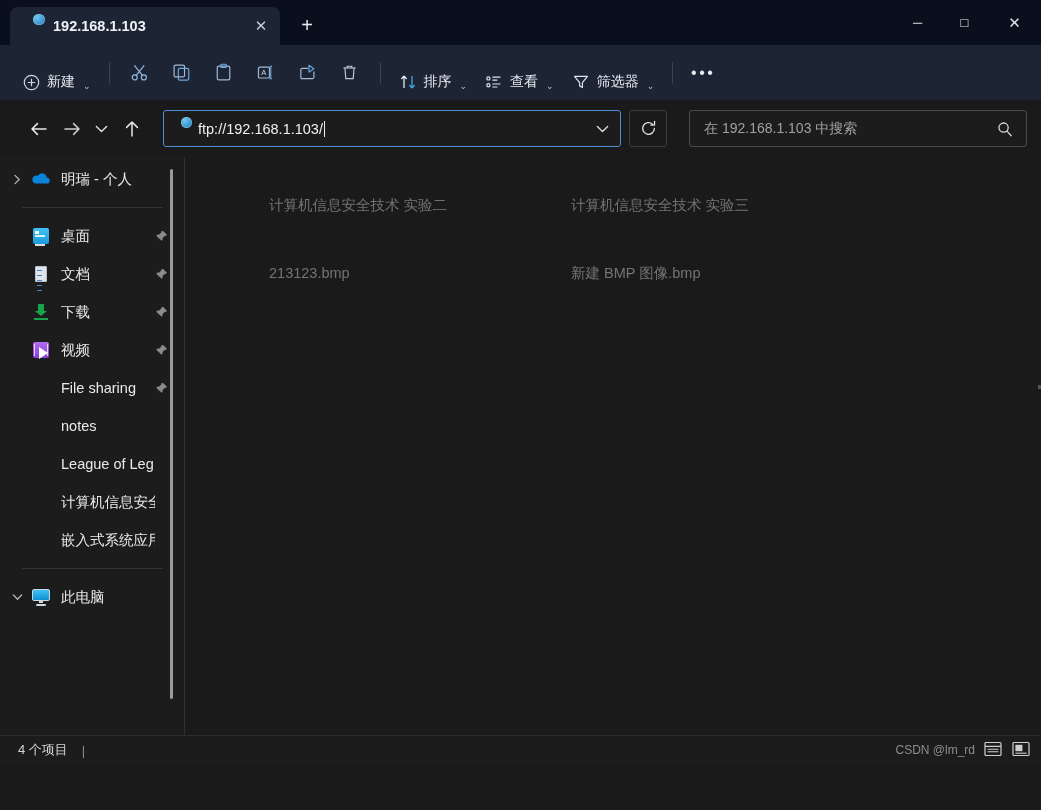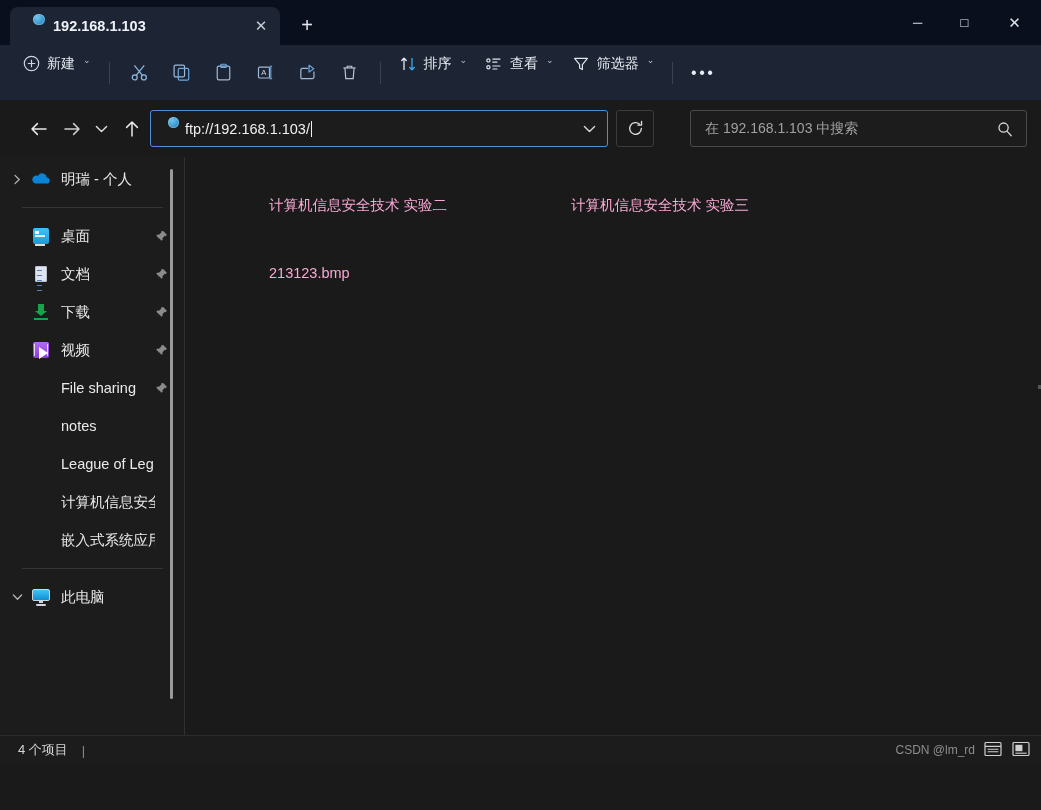--- a/index.html
+++ b/index.html
@@ -37,50 +37,50 @@
   .wc { width: 47px; height: 45px; display: flex; align-items: center; justify-content: center;
         color: #dfe3ea; font-size: 13px; }
   .wc.close { width: 53px; font-size: 15px; }
 
   
   .cmdbar {
     height: 55px; background: #1d2433; display: flex; align-items: center;
     padding: 0 14px; gap: 0; flex: 0 0 55px;
   }
   .cmd-item {
-    height: 36px; display: flex; align-items: flex-start; gap: 7px; padding: 0 9px;
+    height: 36px; display: flex; align-items: flex-end; gap: 7px; padding: 0 9px;
     border-radius: 5px; color: #e6eaf1; font-size: 14px; white-space: nowrap;
   }
   .cmd-icon-btn { width: 42px; height: 36px; display: flex; align-items: center; justify-content: center;
                   border-radius: 5px; }
   .cmd-sep { width: 1px; height: 22px; background: #3a4152; margin: 0 9px; }
   .chev { font-size: 9px; color: #b9c0cd; margin-left: 1px; }
   .dots { letter-spacing: 2.5px; font-size: 16px; color: #e6eaf1; }
 
   
   .navrow { height: 57px; background: #1a1a1a; display: flex; align-items: center;
             padding: 0 14px 0 22px; gap: 0; flex: 0 0 57px; }
   .navbtn { width: 33px; height: 33px; display: flex; align-items: center; justify-content: center;
             color: #e8e8e8; font-size: 17px; border-radius: 4px; }
   .navbtn.small { width: 27px; font-size: 11px; }
   .addrbar {
-    flex: 0 0 458px; height: 37px; margin-left: 2px; display: flex; align-items: center;
+    flex: 0 0 458px; height: 37px; margin-left: 15px; display: flex; align-items: center;
     background: #1c1c1c; border: 1.6px solid #4c8fd6; border-radius: 3px;
   }
   .addr-icon { width: 17px; height: 17px; margin: 0 8px 0 9px; position: relative; flex: 0 0 17px; }
   .addr-text { color: #f0f0f0; font-size: 14.5px; flex: 1; white-space: nowrap; position: relative; }
   .caret { display: inline-block; width: 1px; height: 16px; background: #f0f0f0;
            vertical-align: -3px; margin-left: 1px; }
   .addr-drop { width: 36px; height: 35px; display: flex; align-items: center; justify-content: center;
                color: #d8d8d8; font-size: 11px; }
   .refresh { width: 38px; height: 37px; margin-left: 8px; display: flex; align-items: center;
              justify-content: center; color: #e0e0e0; font-size: 16px; border: 1px solid #3c3c3c;
              border-radius: 3px; }
   .searchbox {
-    flex: 1; height: 37px; margin-left: 36px; display: flex; align-items: center;
+    flex: 1; height: 37px; margin-left: 22px; display: flex; align-items: center;
     background: #1c1c1c; border: 1px solid #4a4a4a; border-radius: 3px; padding: 0 13px 0 14px;
   }
   .search-ph { flex: 1; color: #a0a0a0; font-size: 14px; white-space: nowrap; }
 
   
   .body { flex: 1; display: flex; min-height: 0; background: #1a1a1a; }
 
   
   .sidebar { width: 185px; flex: 0 0 185px; background: #1c1c1c; position: relative;
              overflow: hidden; padding-top: 3px; }
@@ -98,21 +98,21 @@
   .sb-pin { width: 16px; flex: 0 0 16px; color: #8b8b8b; font-size: 12px; text-align: center; }
   .sb-divider { height: 1px; background: #353535; margin: 9px 22px 9px 22px; }
 
   
   .content { flex: 1; background: #1a1a1a; position: relative; overflow: hidden;
              padding: 14px 0 0 14px; }
   .grid { display: flex; flex-wrap: wrap; align-content: flex-start; }
   .cell { width: 302px; height: 68px; display: flex; align-items: center; padding-left: 8px;
           border-radius: 4px; }
   .cell-ico { width: 48px; height: 48px; flex: 0 0 48px; margin-right: 14px; position: relative; }
-  .cell-name { color: #f9a8d4; font-size: 14.5px; white-space: nowrap; }
+  .cell-name { color: #737373; font-size: 14.5px; white-space: nowrap; }
   .content-edge { position: absolute; right: 0; top: 228px; width: 3px; height: 4px; background: #555; }
 
   
   .statusbar { height: 29px; flex: 0 0 29px; background: #1c1c1c; display: flex;
                align-items: center; padding: 0 12px 0 18px; border-top: 1px solid #2b2b2b;
                position: relative; }
   .status-text { color: #d4d4d4; font-size: 13px; }
   .status-sep { color: #8a8a8a; font-size: 13px; margin-left: 14px; }
   .watermark { position: absolute; right: 66px; color: #8d8d8d; font-size: 12px; white-space: nowrap; }
   .viewtoggles { position: absolute; right: 8px; display: flex; gap: 6px; }
@@ -559,20 +559,26 @@
           <span class="cell-name">计算机信息安全技术 实验三</span>
         </div>
 
         <div class="cell">
           <span class="cell-ico">
             <span class="bmp-shape"><span class="page"></span><span class="fold"></span><span class="pic"></span><span class="sun"></span></span>
           </span>
           <span class="cell-name">213123.bmp</span>
         </div>
 
+        <div class="cell">
+          <span class="cell-ico">
+            <span class="bmp-shape"><span class="page"></span><span class="fold"></span><span class="pic"></span><span class="sun"></span></span>
+          </span>
+          <span class="cell-name">新建 BMP 图像.bmp</span>
+        </div>
 
       </div>
       <div class="content-edge"></div>
     </div>
   </div>
 
   <div class="statusbar">
     <span class="status-text">4 个项目</span>
     <span class="status-sep">|</span>
     <span class="watermark">CSDN @lm_rd</span>

